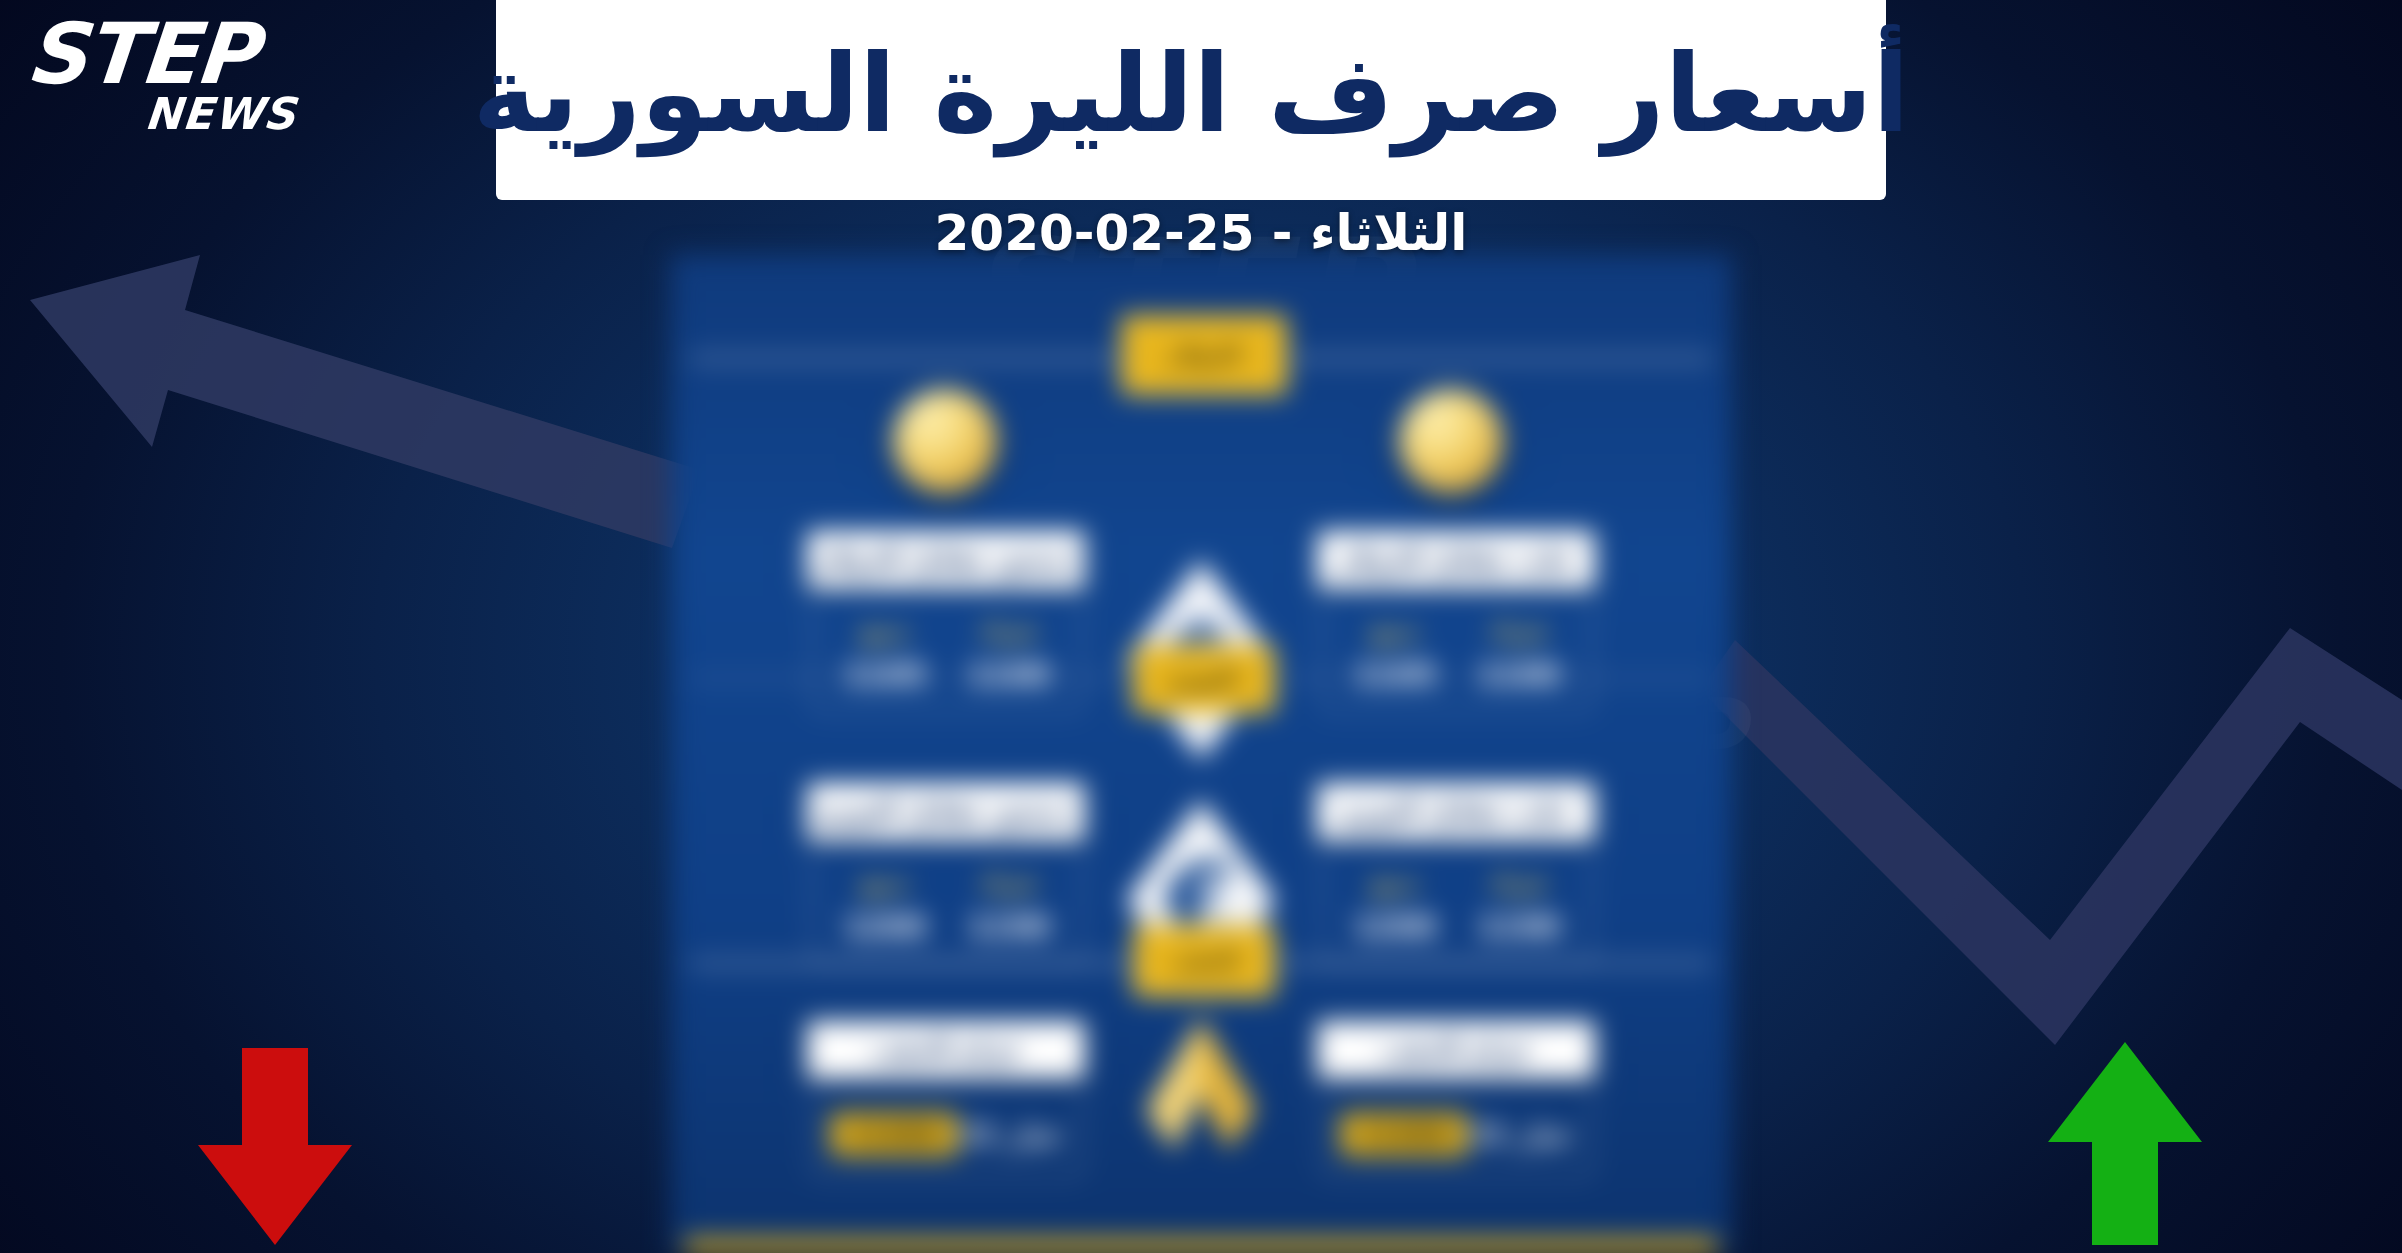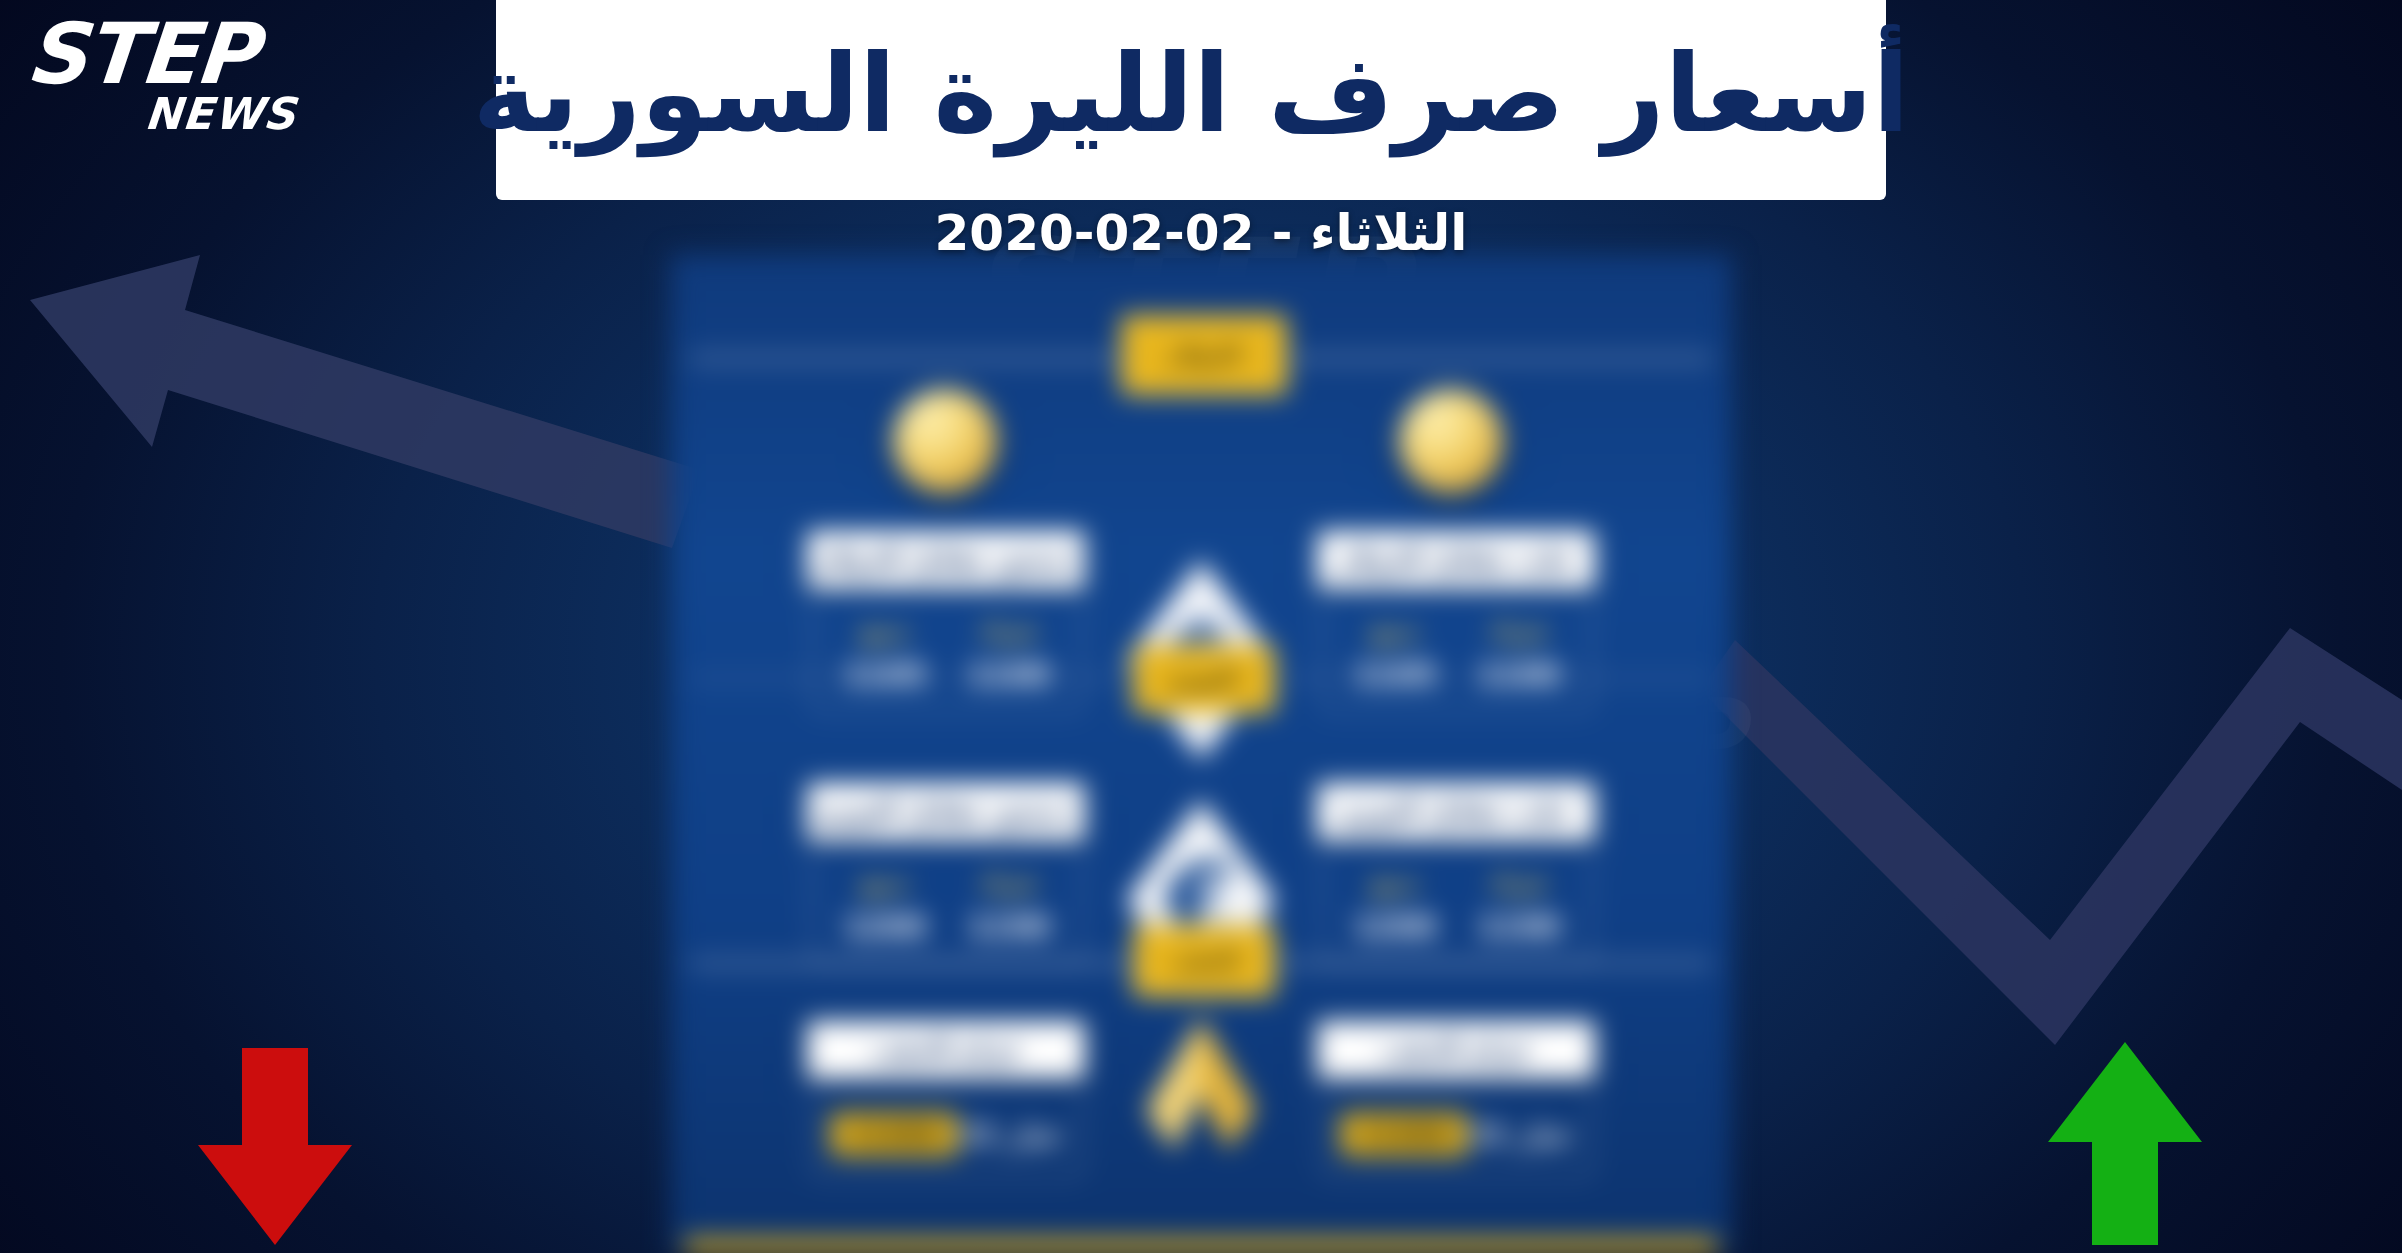--- a/index.html
+++ b/index.html
@@ -285,21 +285,21 @@
 
   <div class="logo">
     <div class="logo-step">STEP</div>
     <div class="logo-news">NEWS</div>
   </div>
 
   <div class="title-banner">
     <div class="title-text">أسعار صرف الليرة السورية</div>
   </div>
 
-  <div class="date-line">الثلاثاء - 02-02-2020</div>
+  <div class="date-line">الثلاثاء - 25-02-2020</div>
 
   <div class="panel-clip">
     <div class="panel">
 
       <div class="sect-rule" style="left:18px; top:100px; width:1024px;"></div>
       <div class="sect-badge" style="left:450px; top:60px; width:160px; height:74px;">الدولار</div>
 
       <div class="coin" style="left:222px; top:134px;"></div>
       <div class="coin" style="left:728px; top:134px;"></div>
 

